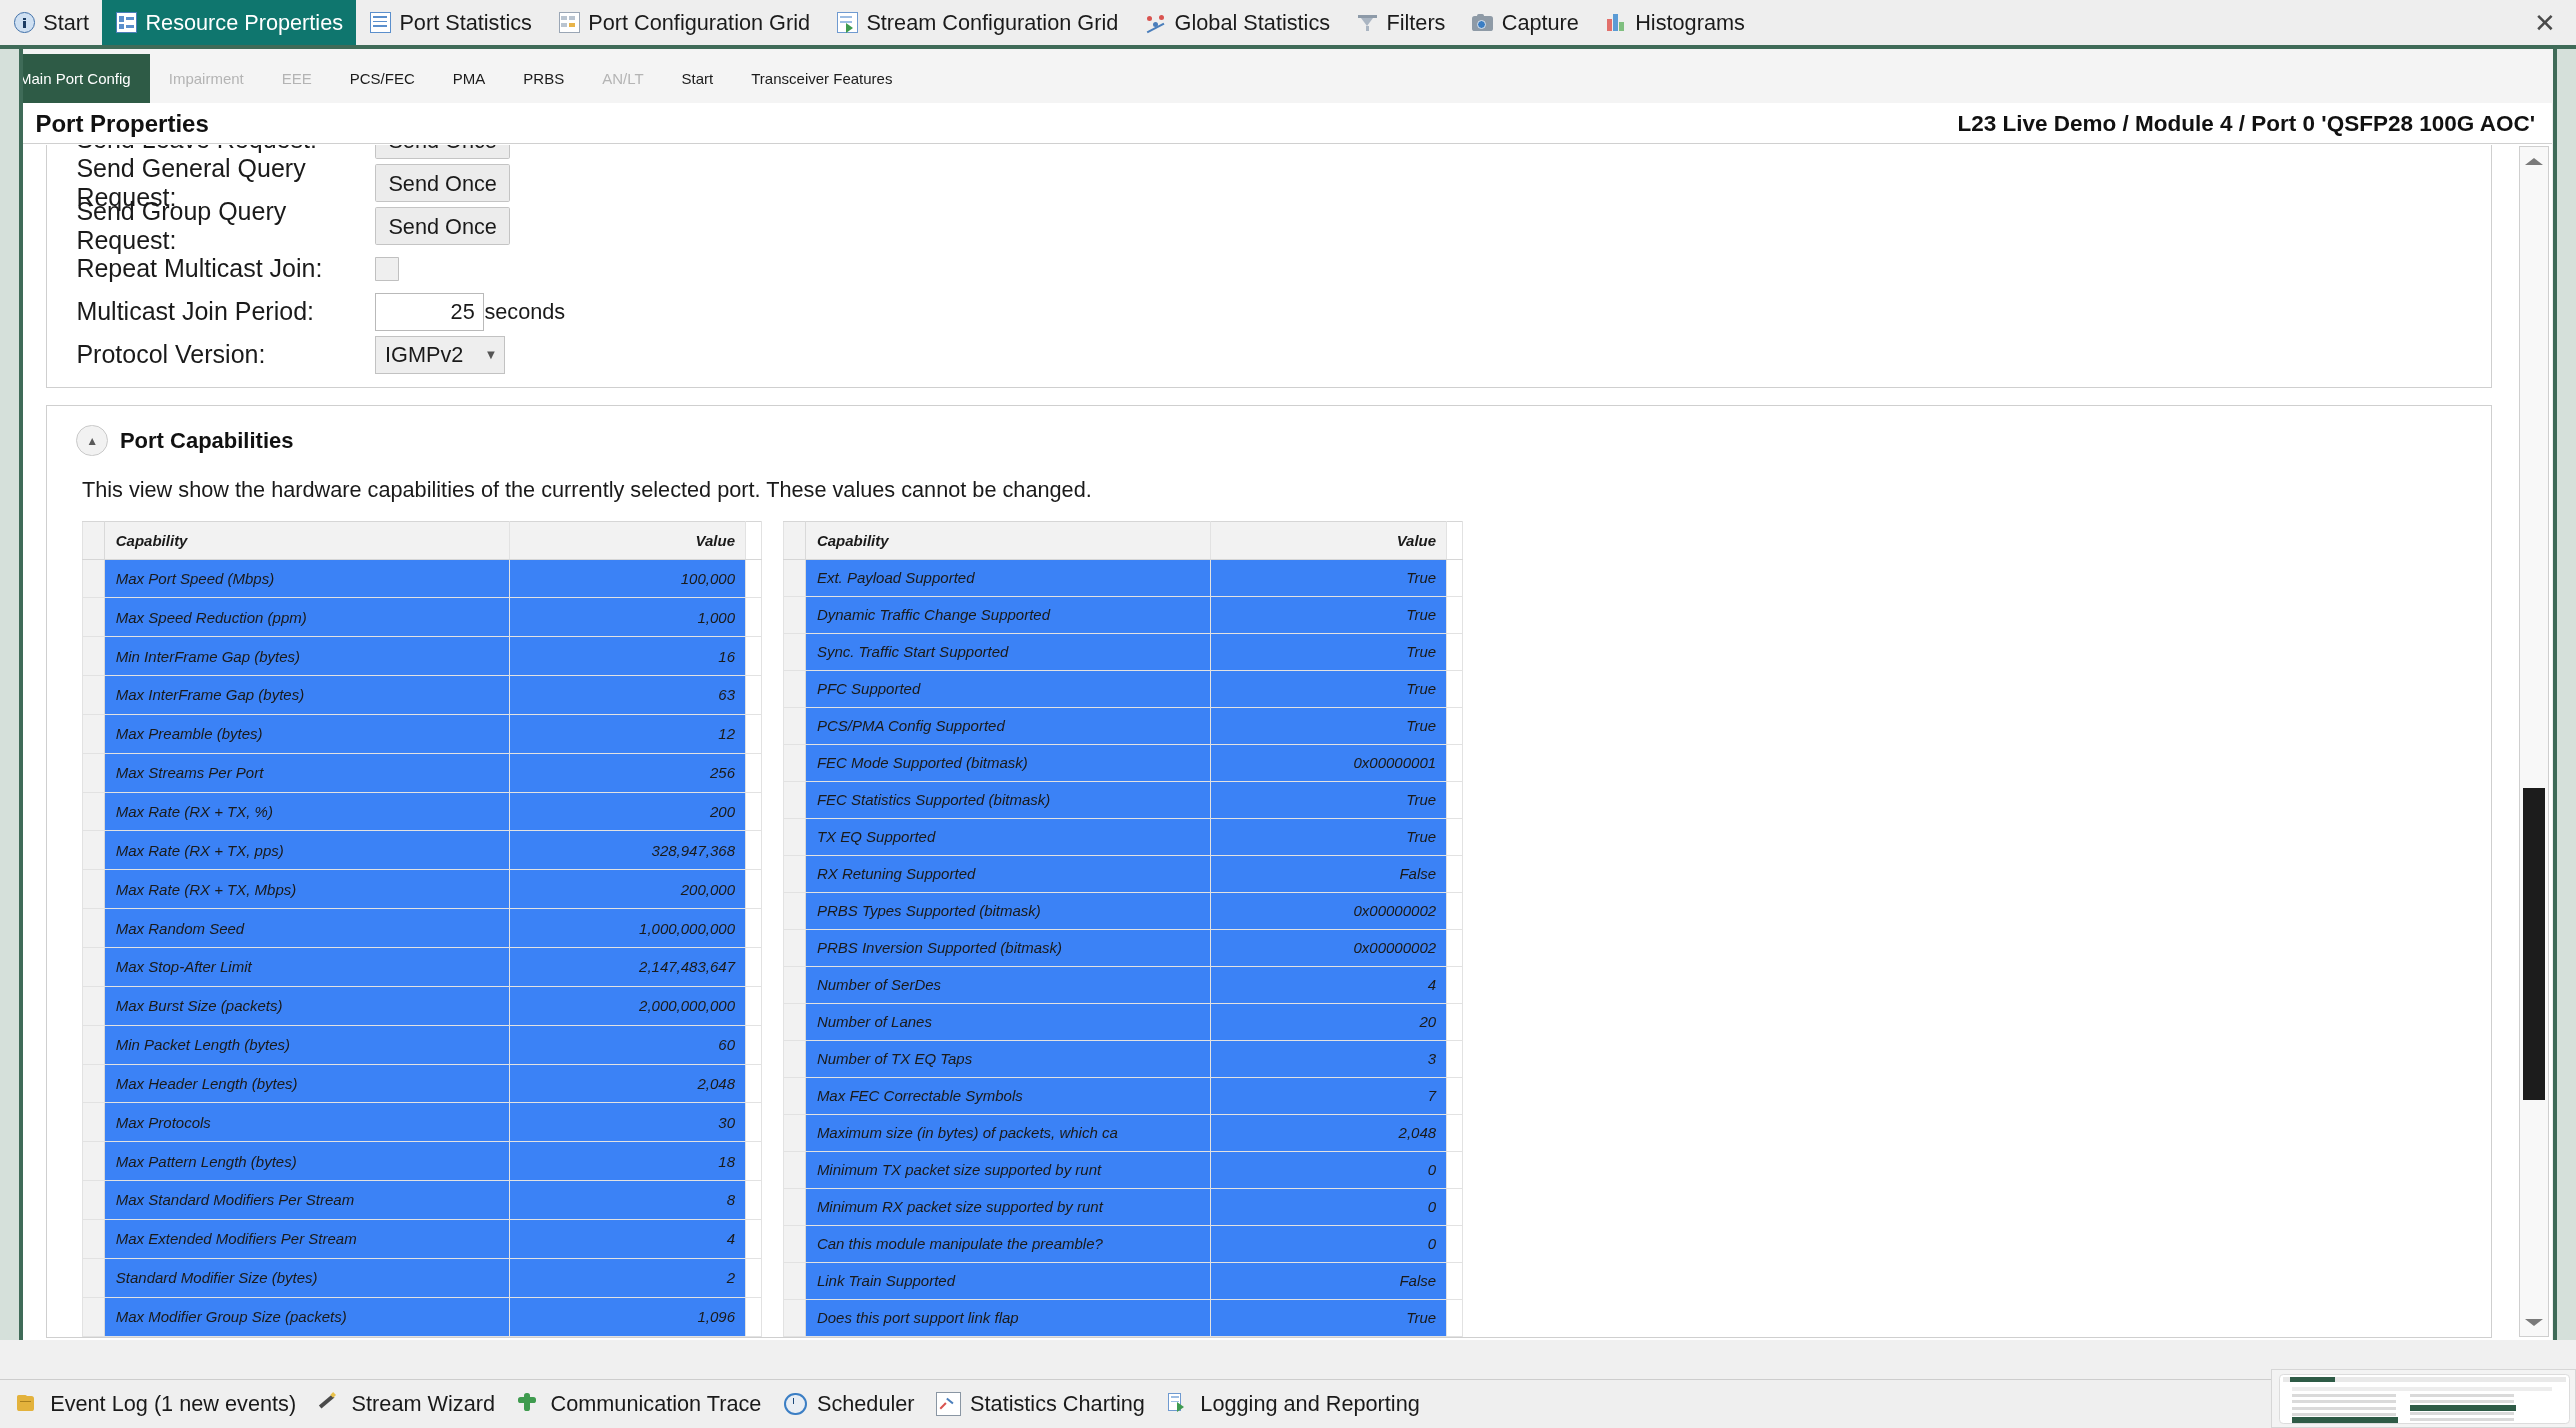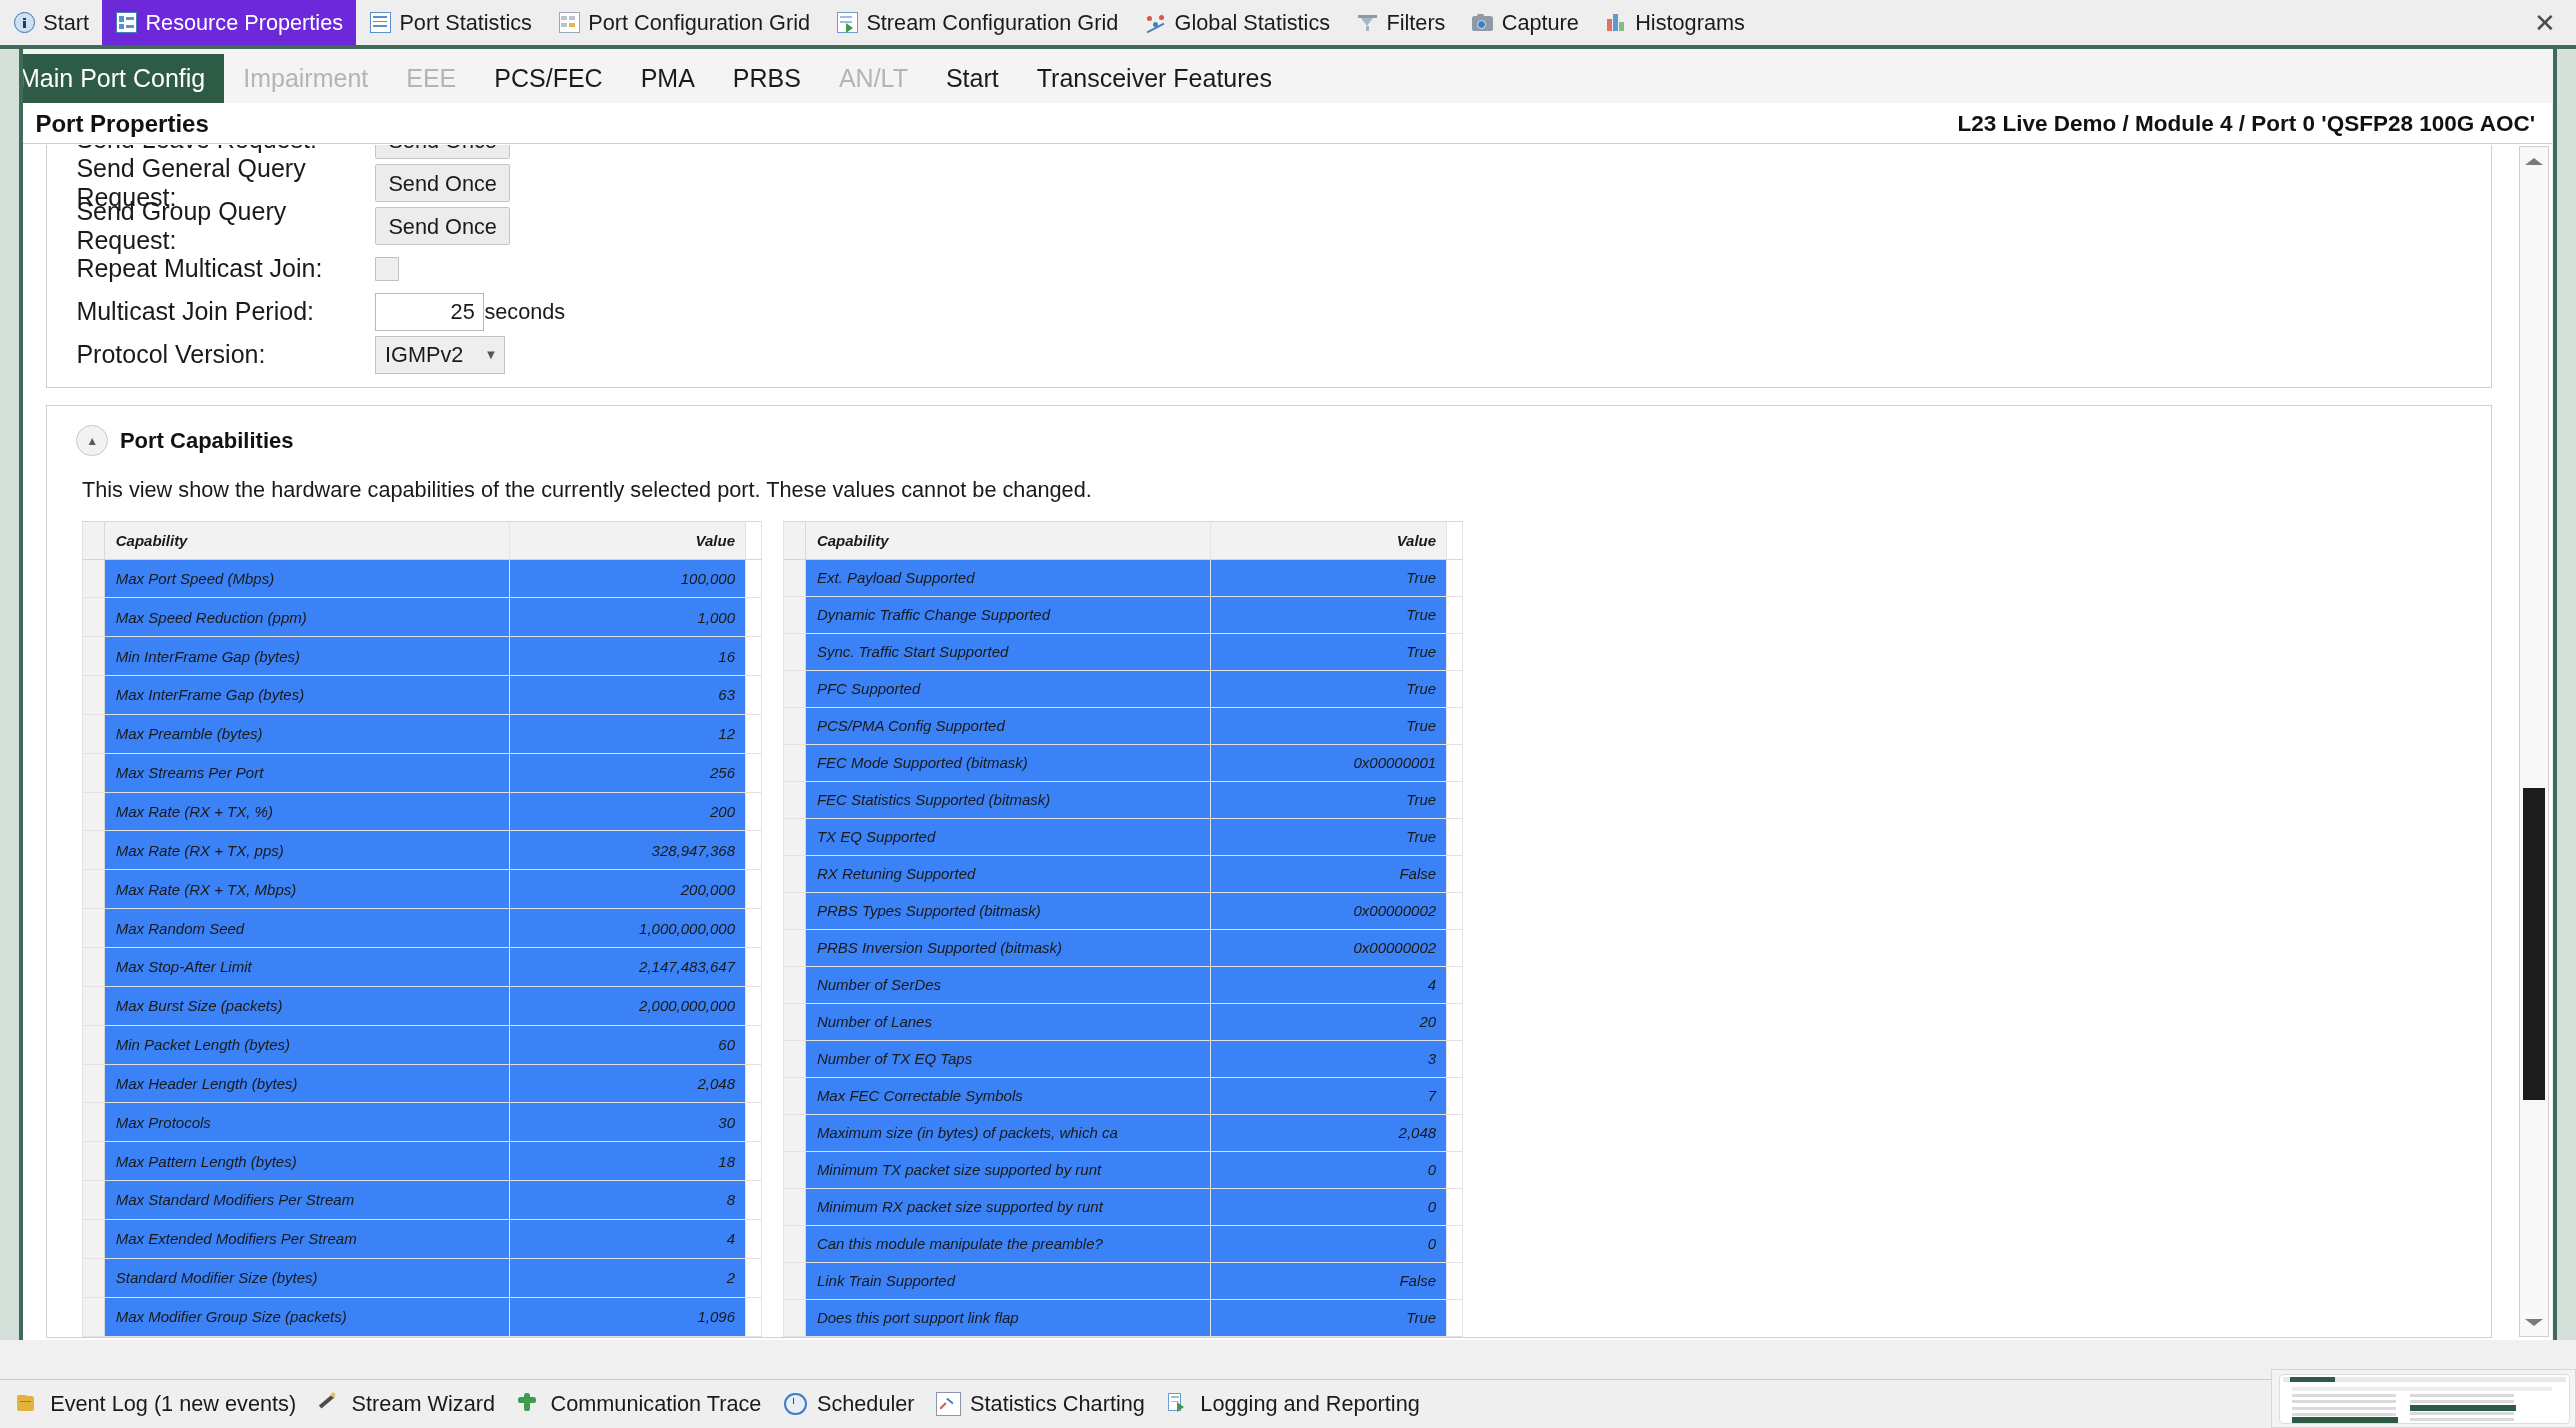--- a/index.html
+++ b/index.html
@@ -20,42 +20,42 @@
     background:#eeeeee;
     border-bottom:4.3px solid #3f6b58;
     box-sizing:border-box;
     display:flex;align-items:stretch;
   }
   .vtab{
     display:flex;align-items:center;gap:7.8px;
     padding:0 13px;height:45px;box-sizing:border-box;
     font-size:21.7px;color:#1b1b1b;white-space:nowrap;cursor:default;
   }
-  .vtab.active{background:#6d28d9;color:#ffffff;}
+  .vtab.active{background:#0f766e;color:#ffffff;}
   .vtab-ico{width:22.5px;height:22.5px;flex:0 0 22.5px;position:relative;display:inline-block;}
   .vtab-label{line-height:1;}
   .win-close{
     position:absolute;right:12px;top:5.2px;width:38px;height:35px;
     display:flex;align-items:center;justify-content:center;
     color:#4a4a4a;font-size:26px;line-height:1;font-weight:300;
   }
 
   
   .tabstrip{
     position:absolute;left:0;top:49px;width:2576px;height:54px;
     background:#f4f4f4;
     box-sizing:border-box;
     display:flex;align-items:flex-end;
   }
   .tabstrip-bg{
     position:absolute;left:0;top:49px;width:2576px;height:54px;background:#fafafa;
   }
   .ptab{
     height:49px;display:flex;align-items:center;padding:0 19px;
-    font-size:25px;color:#1b1b1b;white-space:nowrap;box-sizing:border-box;
+    font-size:15px;color:#1b1b1b;white-space:nowrap;box-sizing:border-box;
   }
   .ptab.active{background:#2e5b46;color:#ffffff;}
   .ptab.disabled{color:#b4b4b4;}
 
   
   .rail{
     position:absolute;left:0;top:49px;width:19px;height:1291px;
     background:#d5e0da;
   }
   .rail-line{

